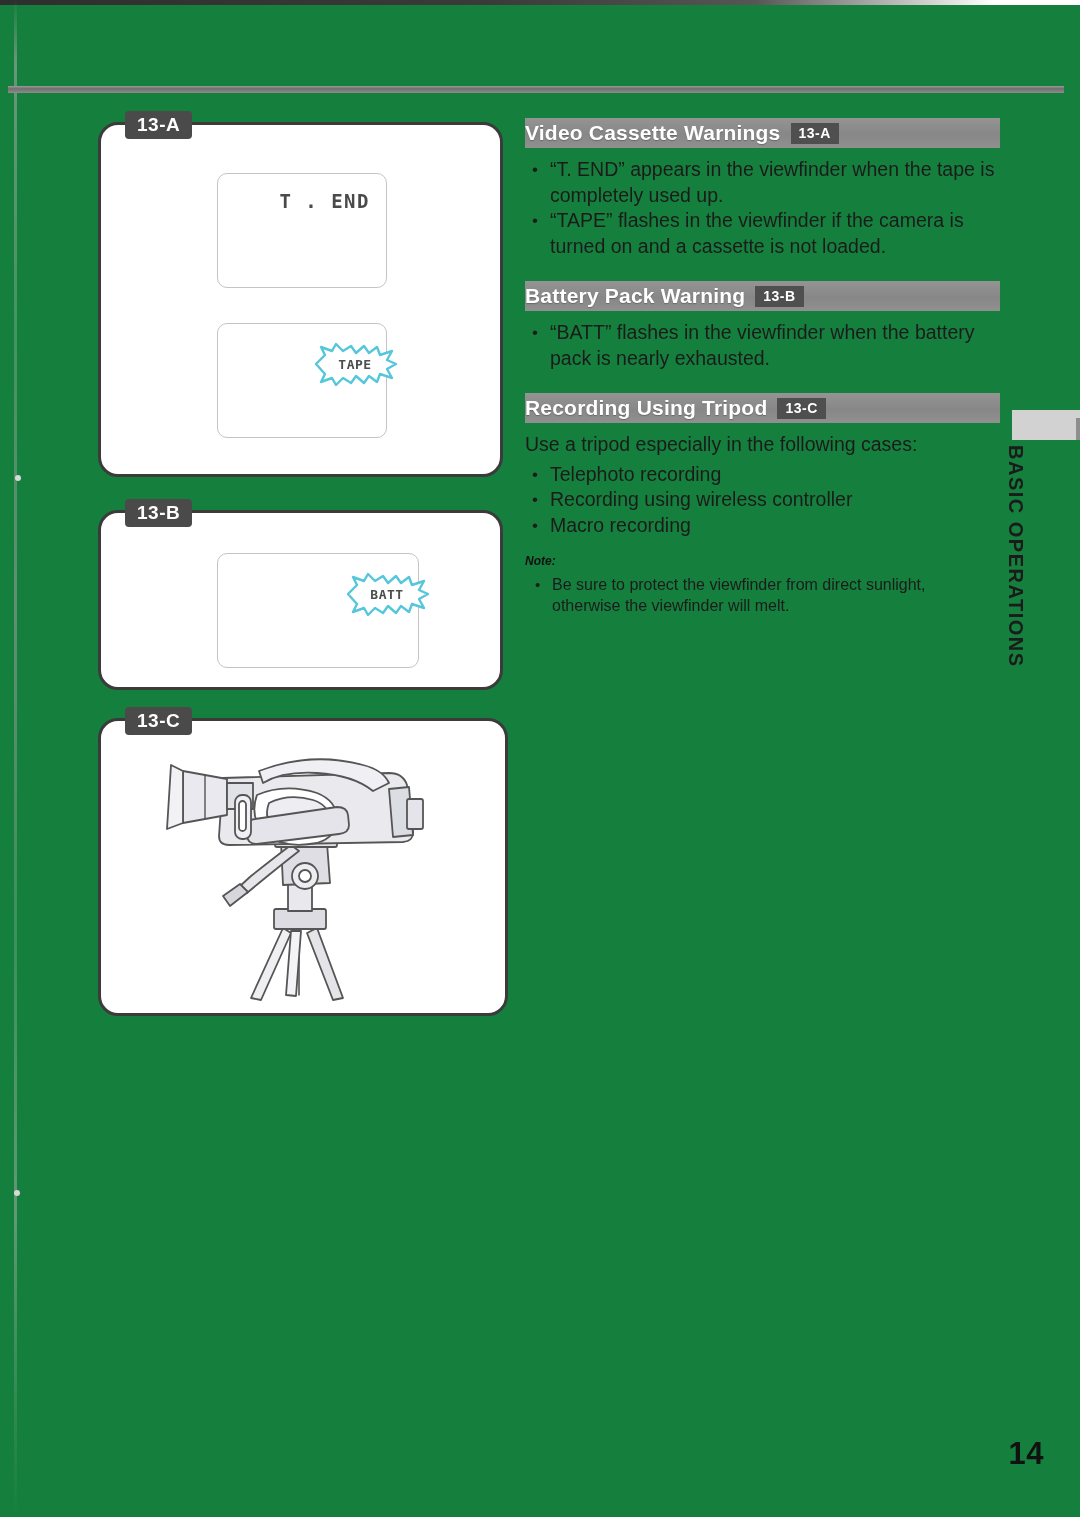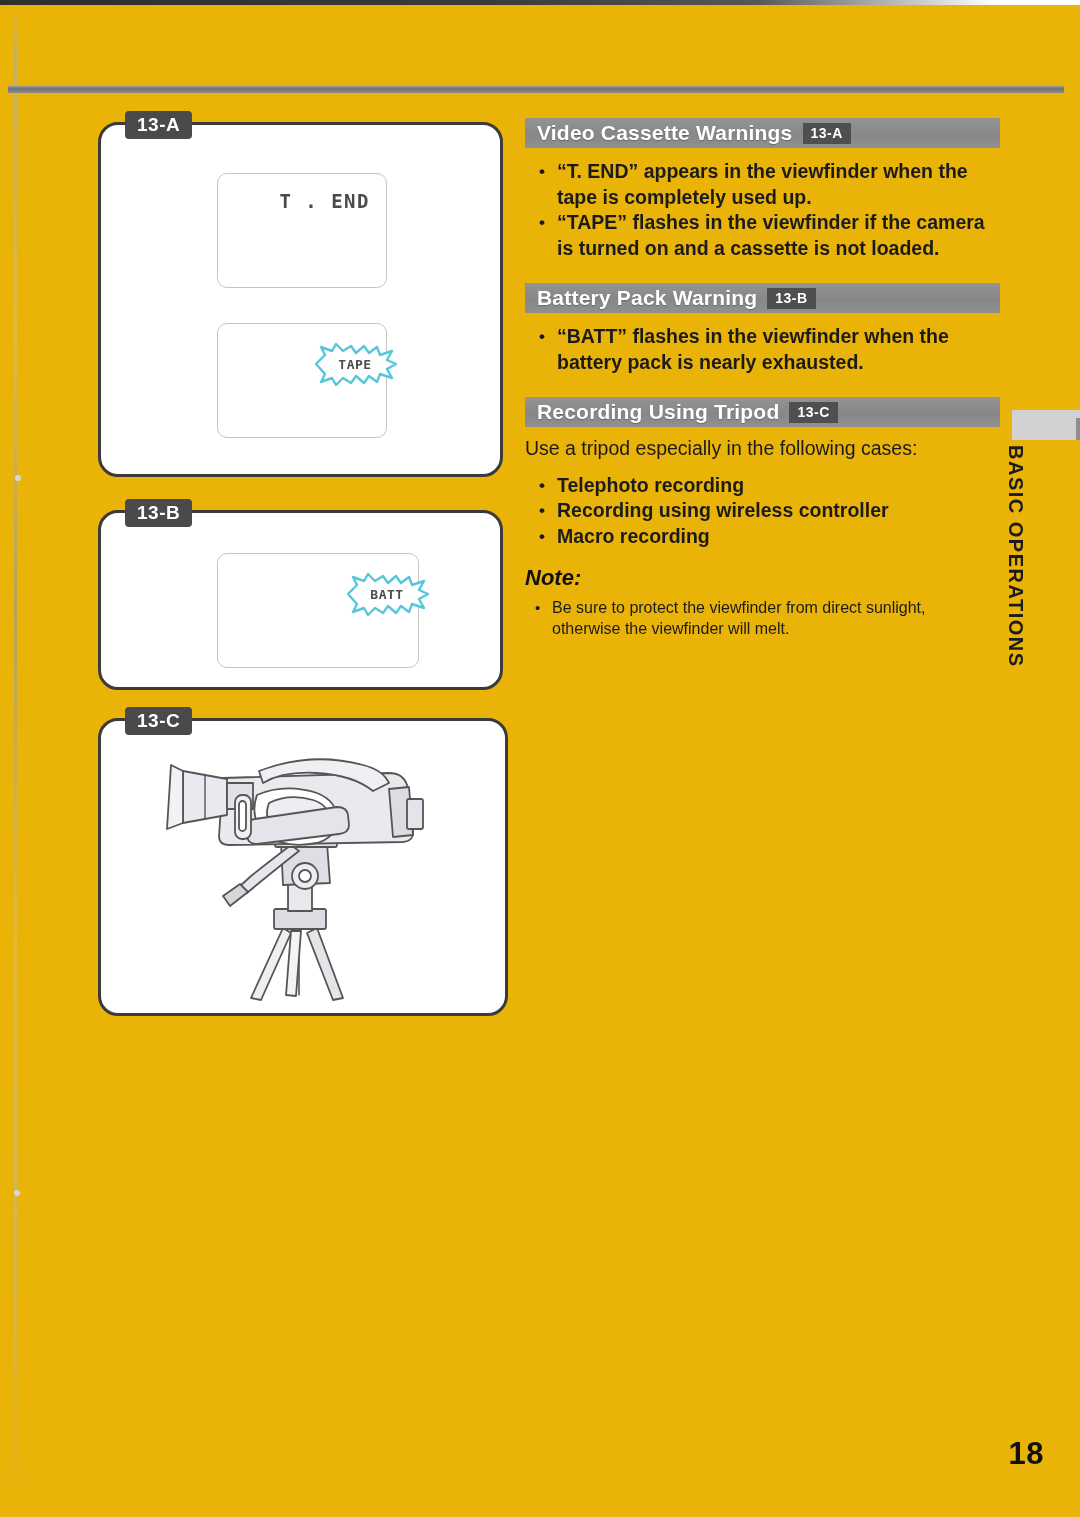--- a/index.html
+++ b/index.html
@@ -9,21 +9,21 @@
     background: #ffffff;
   }
   body {
     font-family: "Liberation Sans", sans-serif;
     -webkit-font-smoothing: antialiased;
   }
   #page {
     position: relative;
     width: 1080px;
     height: 1517px;
-    background: #eab308;
+    background: #15803d;
     overflow: hidden;
   }
 
   
   .scan-edge-left {
     position: absolute;
     left: 14px; top: 0;
     width: 3px; height: 1517px;
     background: linear-gradient(to bottom,
         rgba(190,190,190,0) 0%,
@@ -125,21 +125,20 @@
     left: 525px;
     top: 118px;
     width: 475px;
   }
   .sec-head {
     position: relative;
     background: linear-gradient(to bottom, #949494, #878787 55%, #909090);
     height: 30px;
     display: flex;
     align-items: center;
-    padding-left: 12px;
     margin-bottom: 9px;
     margin-top: 22px;
   }
   .sec-head:first-child { margin-top: 0; }
   .sec-head .sec-title {
     color: #ffffff;
     font-weight: bold;
     font-size: 21px;
     letter-spacing: .2px;
     text-shadow: 0 1px 1px rgba(0,0,0,.25);
@@ -151,44 +150,43 @@
     color: #ffffff;
     font-weight: bold;
     font-size: 14px;
     letter-spacing: .5px;
     padding: 3px 8px 4px 8px;
     line-height: 1;
     white-space: nowrap;
   }
   ul.bullets {
     list-style: none;
-    margin: 11px;
+    margin: 4px;
     padding: 0;
-    font-weight: bold;
   }
   ul.bullets > li {
     position: relative;
     padding-left: 21px;
     font-size: 19.5px;
     color: #1b1b1b;
     line-height: 25.5px;
     margin-bottom: 0px;
   }
   ul.bullets > li:before {
     content: "\2022";
     position: absolute;
     left: 3px;
     top: 0;
     font-size: 17px;
     color: #1b1b1b;
   }
   .note-head {
     font-weight: bold;
     font-style: italic;
-    font-size: 22px;
+    font-size: 12px;
     color: #111111;
     margin-top: 16px;
     margin-bottom: 2px;
   }
   ul.note-bullets {
     list-style: none;
     margin: 6px;
     padding: 0;
   }
   ul.note-bullets > li {
@@ -385,15 +383,15 @@
       <li>Be sure to protect the viewfinder from direct sunlight, otherwise the viewfinder will melt.</li>
     </ul>
   </div>
 
   <div class="side-tab-block"></div>
   <div class="side-nick"></div>
   <div class="side-tab-text">
     <span>BASIC OPERATIONS</span>
   </div>
 
-  <div class="page-num">18</div>
+  <div class="page-num">14</div>
 
 </div>
 
 </body></html>

